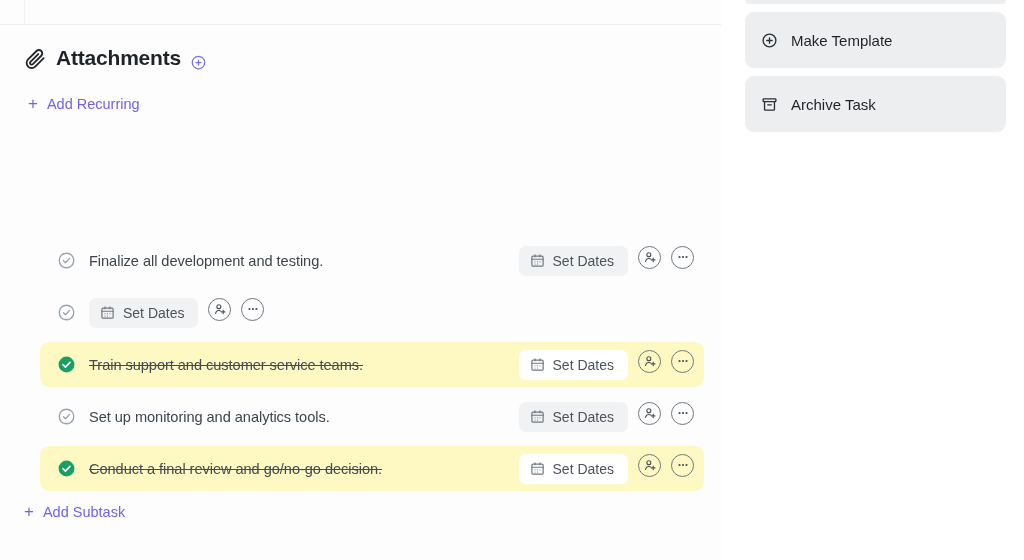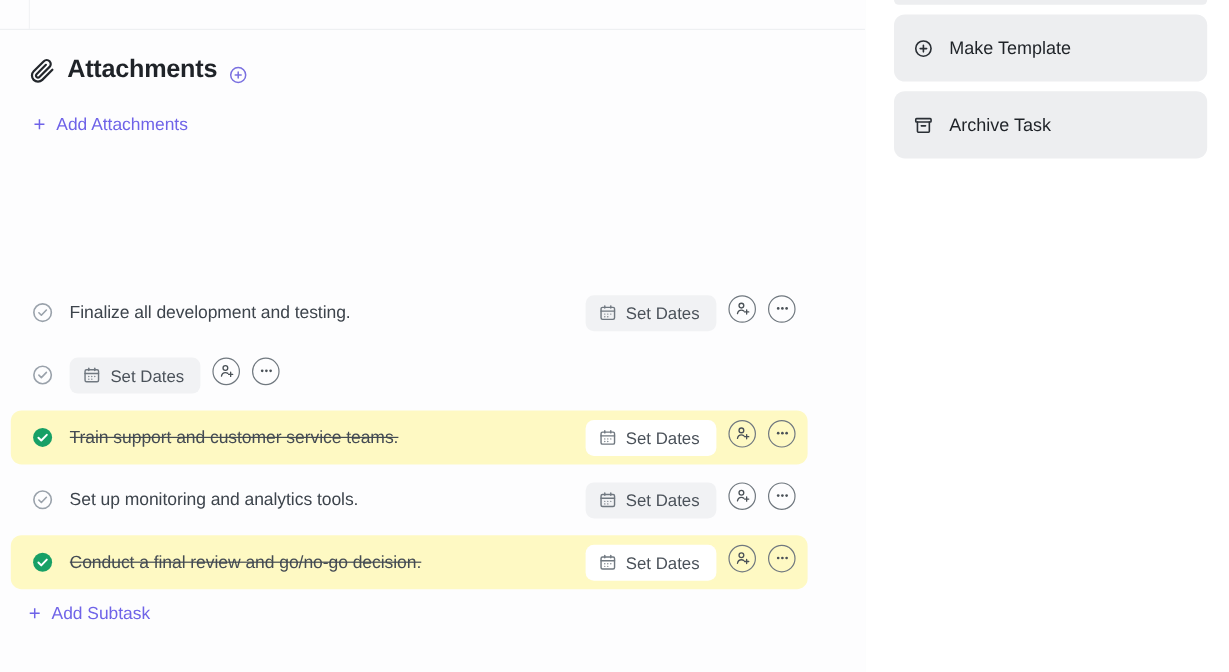--- a/index.html
+++ b/index.html
@@ -55,21 +55,21 @@
     display: flex; align-items: center; gap: 11px;
   }
   .track {
     flex: 1 1 auto; height: 8px; border-radius: 6px; background: #eef0f1;
     overflow: hidden; position: relative;
   }
   .fill { height: 100%; border-radius: 6px; background: #18986a; }
   .pct { font-size: 14px; color: #5d6670; font-weight: 400; min-width: 34px; }
 
   
-  #subtask-list { position: absolute; left: 9px; top: 238px; width: 664px; }
+  #subtask-list { position: absolute; left: 40px; top: 238px; width: 664px; }
   .subtask-row {
     position: relative;
     display: flex; align-items: center;
     height: 45px; margin-bottom: 7px;
     border-radius: 9px;
     padding: 0 6px 0 6px;
   }
   .subtask-row.done { background: #fef9c3; }
 
   .check {
@@ -154,21 +154,21 @@
       <span class="add-circle">
         <svg viewBox="0 0 24 24" fill="none" stroke="currentColor" stroke-width="2">
           <circle cx="12" cy="12" r="10"></circle>
             <path d="M12 8v8M8 12h8" stroke-linecap="round"></path>
         </svg>
       </span>
     </div>
 
     <div id="add-attachment">
       <span class="plus">+</span>
-      <span>Add Attachments</span>
+      <span>Add Recurring</span>
     </div>
 
 
 
     <div id="subtask-list">
   <div class="subtask-row ">
     <span class="check off">
             <svg viewBox="0 0 24 24" fill="none" stroke="currentColor" stroke-width="1.7" stroke-linecap="round" stroke-linejoin="round">
               <circle cx="12" cy="12" r="9.2"></circle>
               <path d="M8.1 12.2l2.6 2.6 5.3-5.5"></path>

